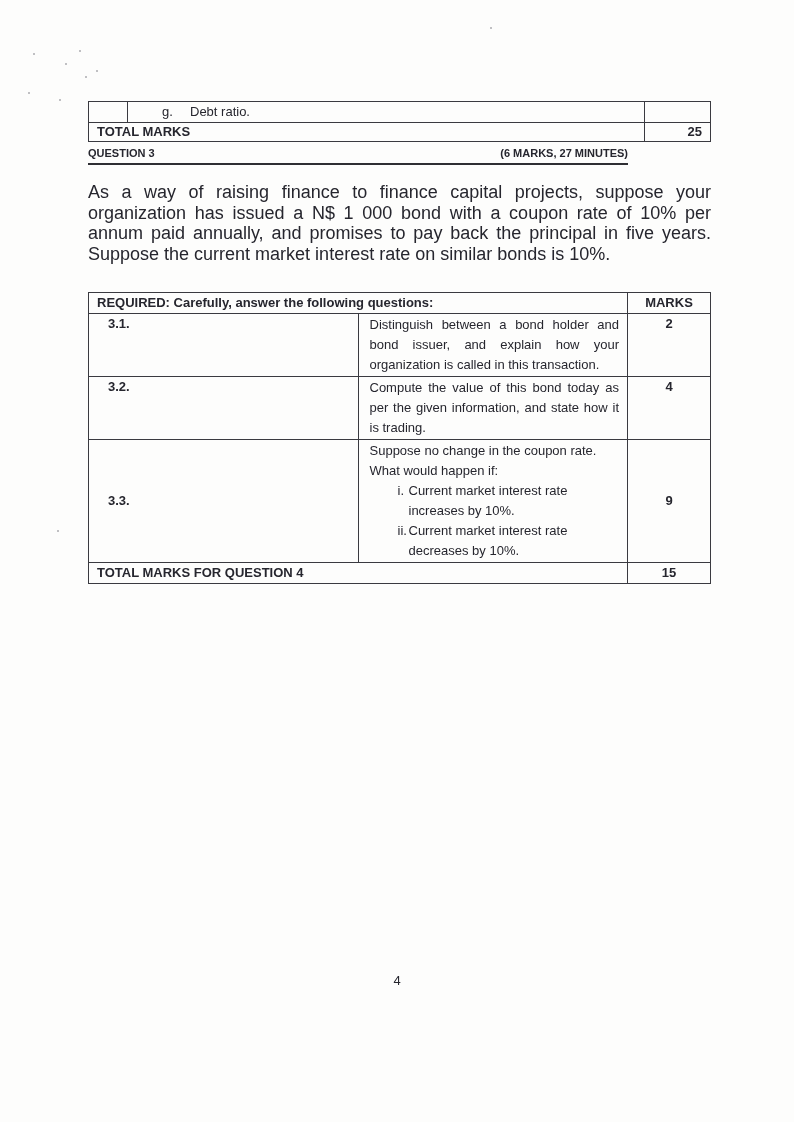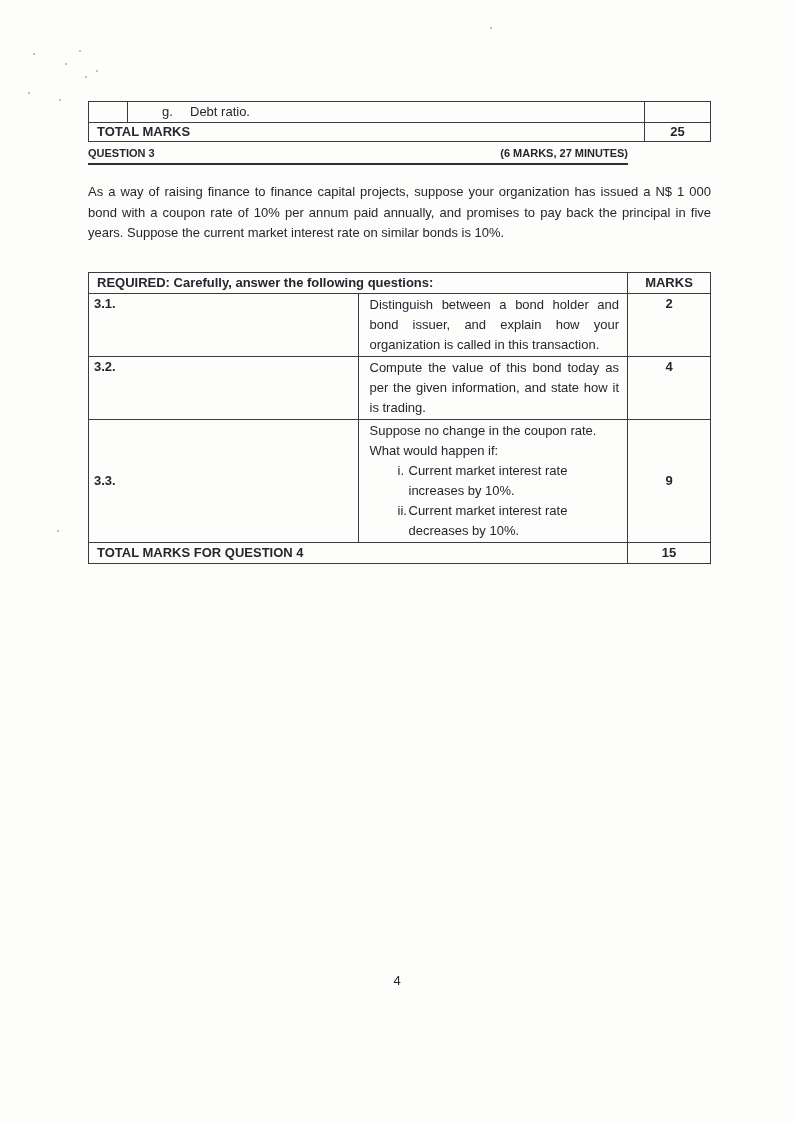--- a/index.html
+++ b/index.html
@@ -28,21 +28,21 @@
     width: 623px;
     font-size: 13px;
     line-height: 20px;
   }
   table { border-collapse: collapse; table-layout: fixed; width: 623px; }
   td { border: 1.6px solid #3a3a40; padding: 0 8px; vertical-align: top; }
   .bold { font-weight: 700; }
 
   
   .top-table .c-id    { width: 39px; }
-  .top-table .c-marks { width: 66px; text-align: center; }
+  .top-table .c-marks { width: 66px; text-align: right; }
   .top-table td { height: 21px; line-height: 20px; }
   .top-table .total-row td { height: 19px; line-height: 18px; }
   .g-label { display: inline-block; padding-left: 26px; width: 54px; }
 
   
   .q-heading {
     width: 540px;
     margin-top: 3px;
     display: flex;
     justify-content: space-between;
@@ -50,27 +50,27 @@
     font-size: 11px;
     border-bottom: 2px solid #2e2e33;
     padding-bottom: 2px;
     line-height: 16px;
   }
 
   
   .intro {
     margin-top: 17px;
     text-align: justify;
-    font-size: 13px;
+    font-size: 18px;
     line-height: 20.5px;
   }
 
   
   .q-table { margin-top: 28px; }
-  .q-table .c-id    { width: 39px; font-weight: 700; padding-left: 5px; }
+  .q-table .c-id    { width: 39px; font-weight: 700; padding-left: 19px; }
   .q-table .c-text  { width: 501px; padding: 1px 8px 1px 11px; }
   .q-table .c-marks { width: 83px; text-align: center; font-weight: 700; }
   .q-table .head td { height: 21px; line-height: 19px; font-weight: 700; }
   .q-table .row-two td   { height: 42px; }
   .q-table .row-three td { height: 62px; }
   .q-table .total-row td { height: 21px; line-height: 19px; font-weight: 700; }
   .just { text-align: justify; }
   .mid { vertical-align: middle; }
   .li { display: flex; }
   .li-label { width: 39px; padding-left: 28px; flex: 0 0 39px; }

